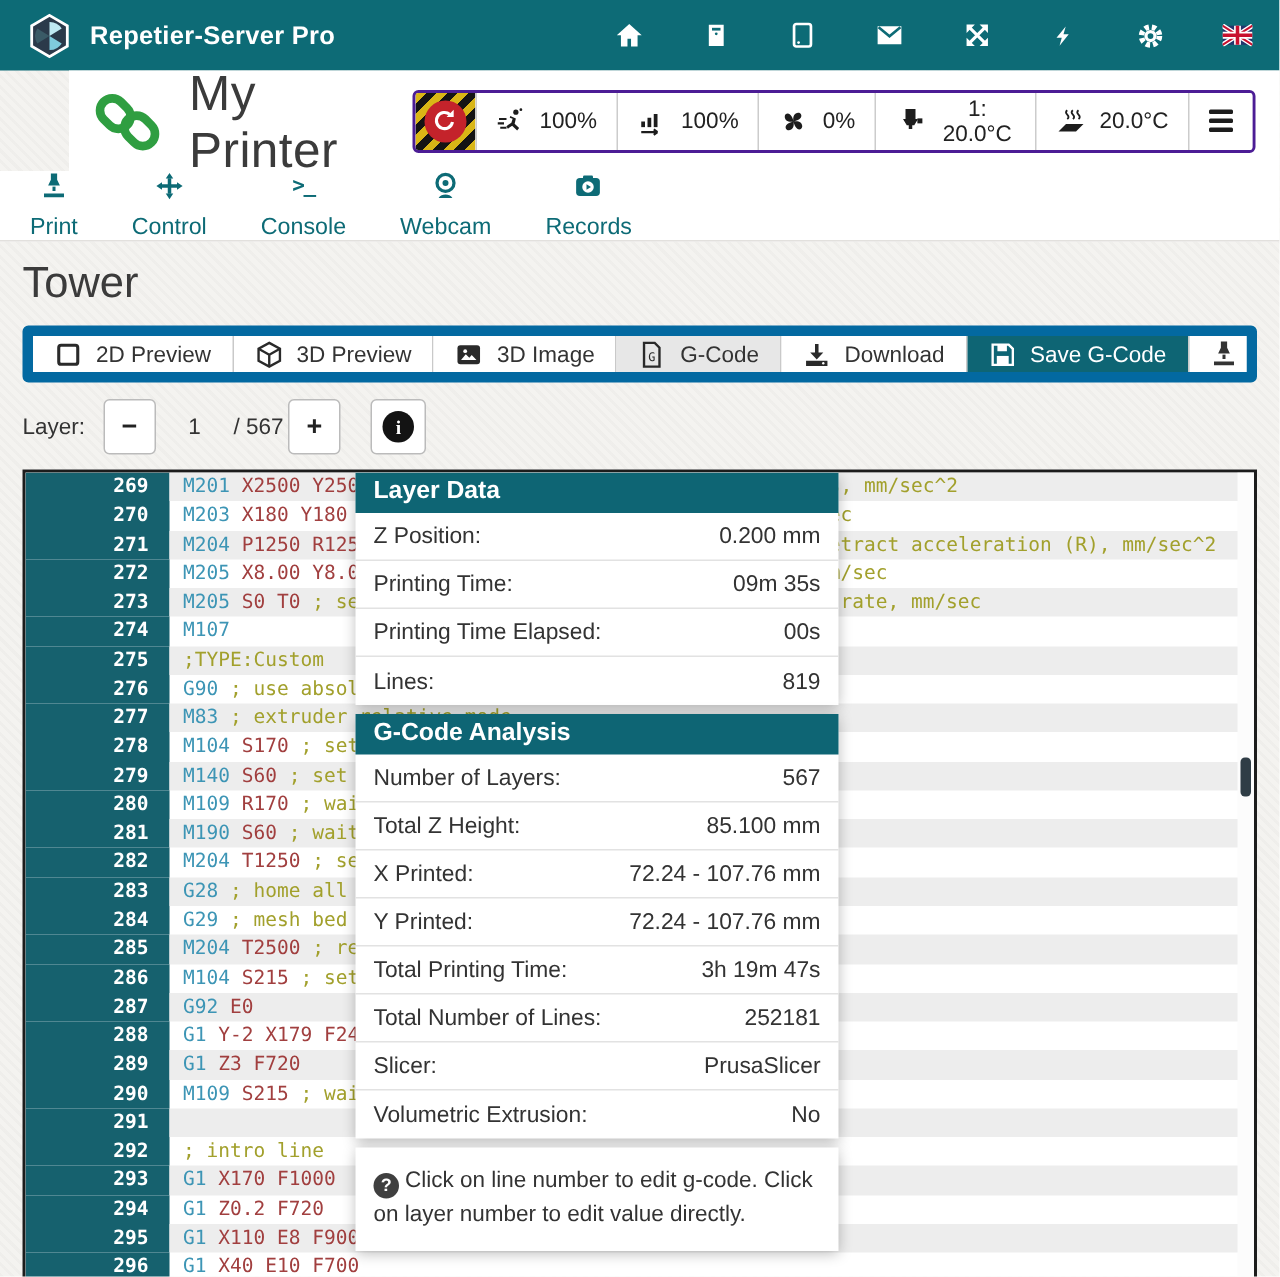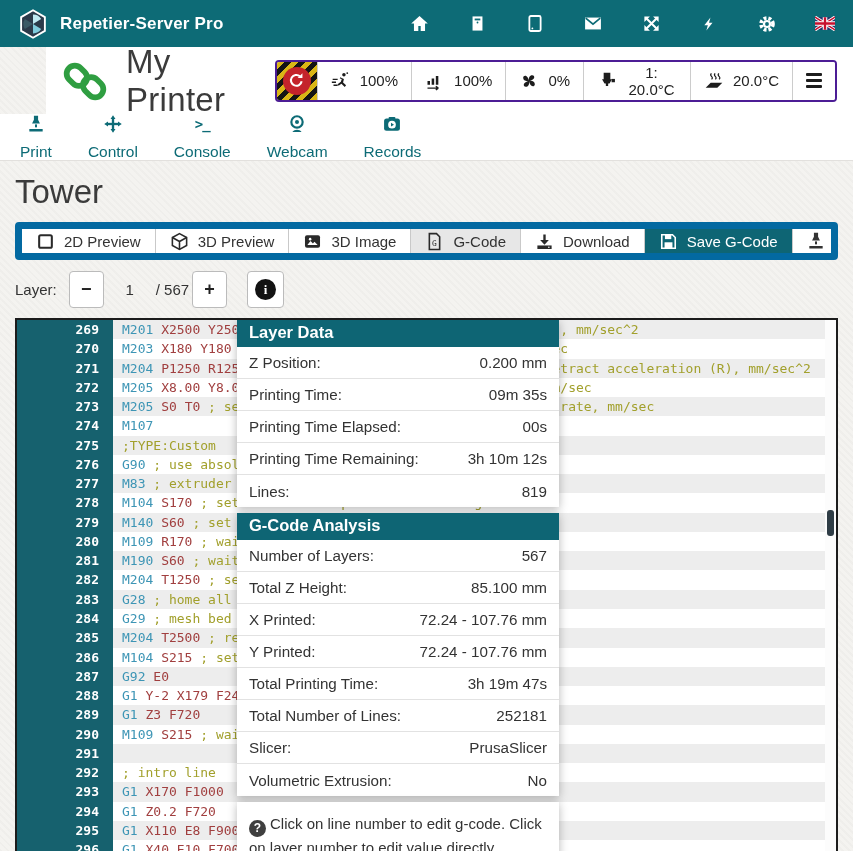--- a/index.html
+++ b/index.html
@@ -33,21 +33,21 @@
   .burger i { display:block; width:16px; height:3px; background:#1d1d1d; border-radius:1px; }
 
   
   .tabs { background:#fff; height:47px; display:flex; align-items:center; gap:36px; padding:0 20px; border-bottom:1px solid #e2e0dd; }
   .tab { display:flex; align-items:center; gap:9px; color:#0d6b76; font-size:15.5px; cursor:pointer;flex-direction:column; }
   .tab .ticon { width:20px; height:20px; color:#0d6b76; display:flex; align-items:center; justify-content:center; }
   .console-glyph { font-family:"DejaVu Sans Mono", monospace; font-weight:700; font-size:14px; letter-spacing:-1px; }
 
   
   main { padding:0 15px; }
-  .page-title { font-size:33px; font-weight:500; color:#3b3b3b; margin:12px 0 11px; }
+  .page-title { font-size:29px; font-weight:500; color:#3b3b3b; margin:12px 0 11px; }
 
   .toolbar { display:flex; width:100%; height:38px; border:7px solid #0369a1; border-radius:4px; overflow:hidden; background:#fff; }
   .tbtn { display:flex; align-items:center; justify-content:center; gap:9px; padding:0 14px; font-size:15px; color:#333;
           background:#fff; border:none; border-right:1px solid #c9c9c9; cursor:pointer; flex:1 1 auto; white-space:nowrap; font-family:inherit; }
   .tbtn:last-child { border-right:none; }
   .tbtn .bicon { width:19px; height:19px; color:#2a2a2a; }
   .tbtn.active { background:#e7e7e7; }
   .tbtn.primary { background:#0e6574; color:#fff; }
   .tbtn.primary .bicon { color:#fff; }
   .tbtn.icon-only { flex:0 0 47px; padding:0; }
@@ -492,24 +492,20 @@
           </div>
           <div class="prow">
             <span class="plab">Printing Time:</span>
             <span class="pval">09m 35s</span>
           </div>
           <div class="prow">
             <span class="plab">Printing Time Elapsed:</span>
             <span class="pval">00s</span>
           </div>
           <div class="prow">
-            <span class="plab">Printing Time Remaining:</span>
-            <span class="pval">3h 10m 12s</span>
-          </div>
-          <div class="prow">
             <span class="plab">Lines:</span>
             <span class="pval">819</span>
           </div>
         </div>
         <div class="panel">
           <div class="sec-header">G-Code Analysis</div>
           <div class="prow">
             <span class="plab">Number of Layers:</span>
             <span class="pval">567</span>
           </div>

